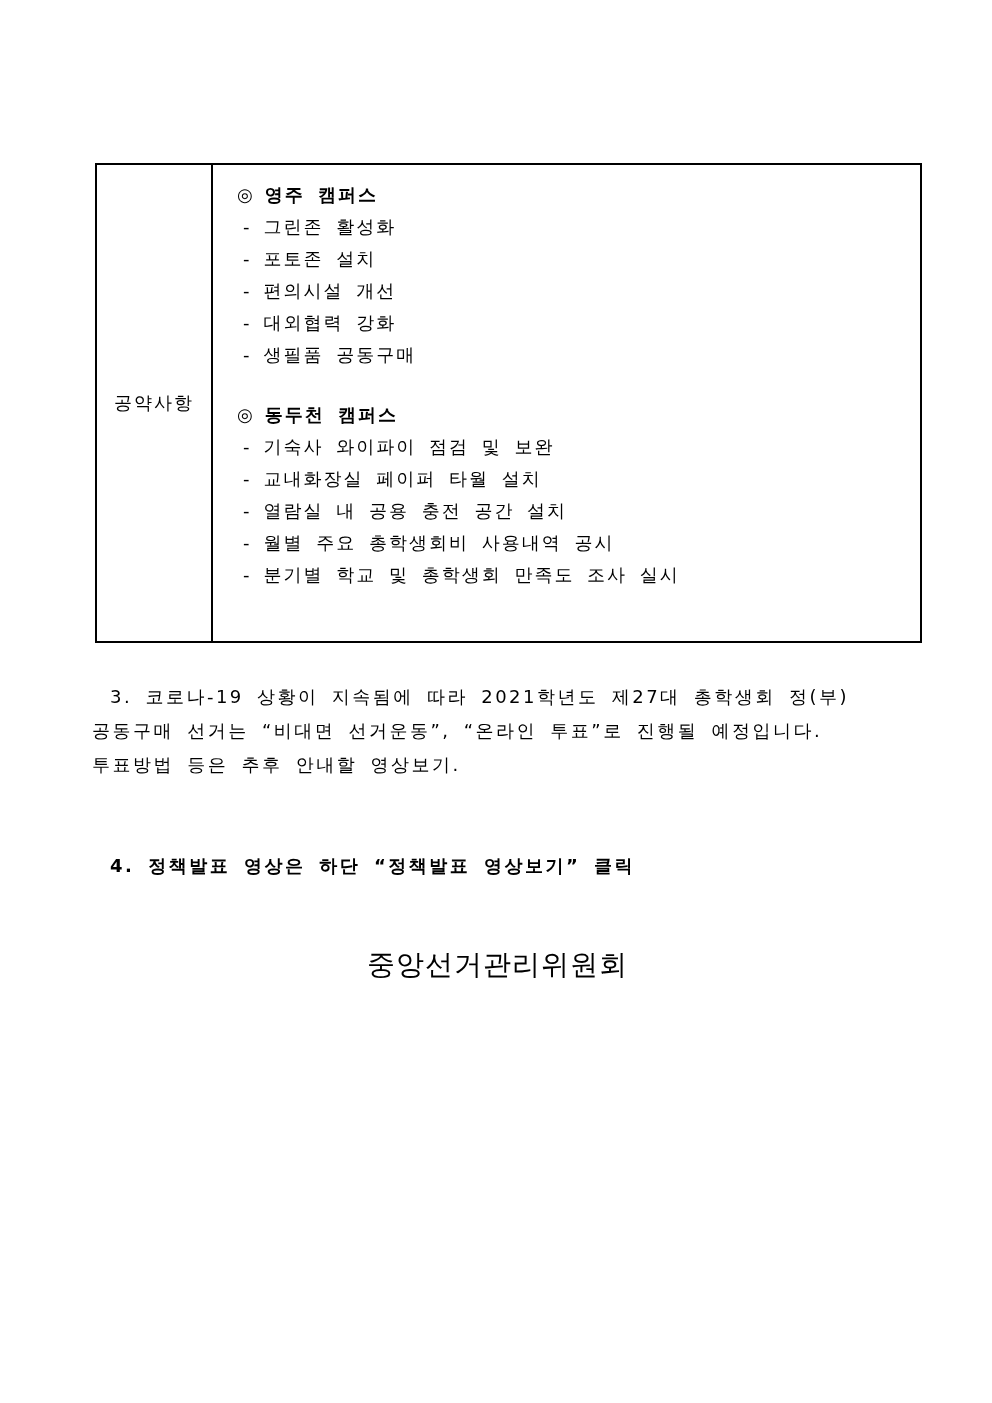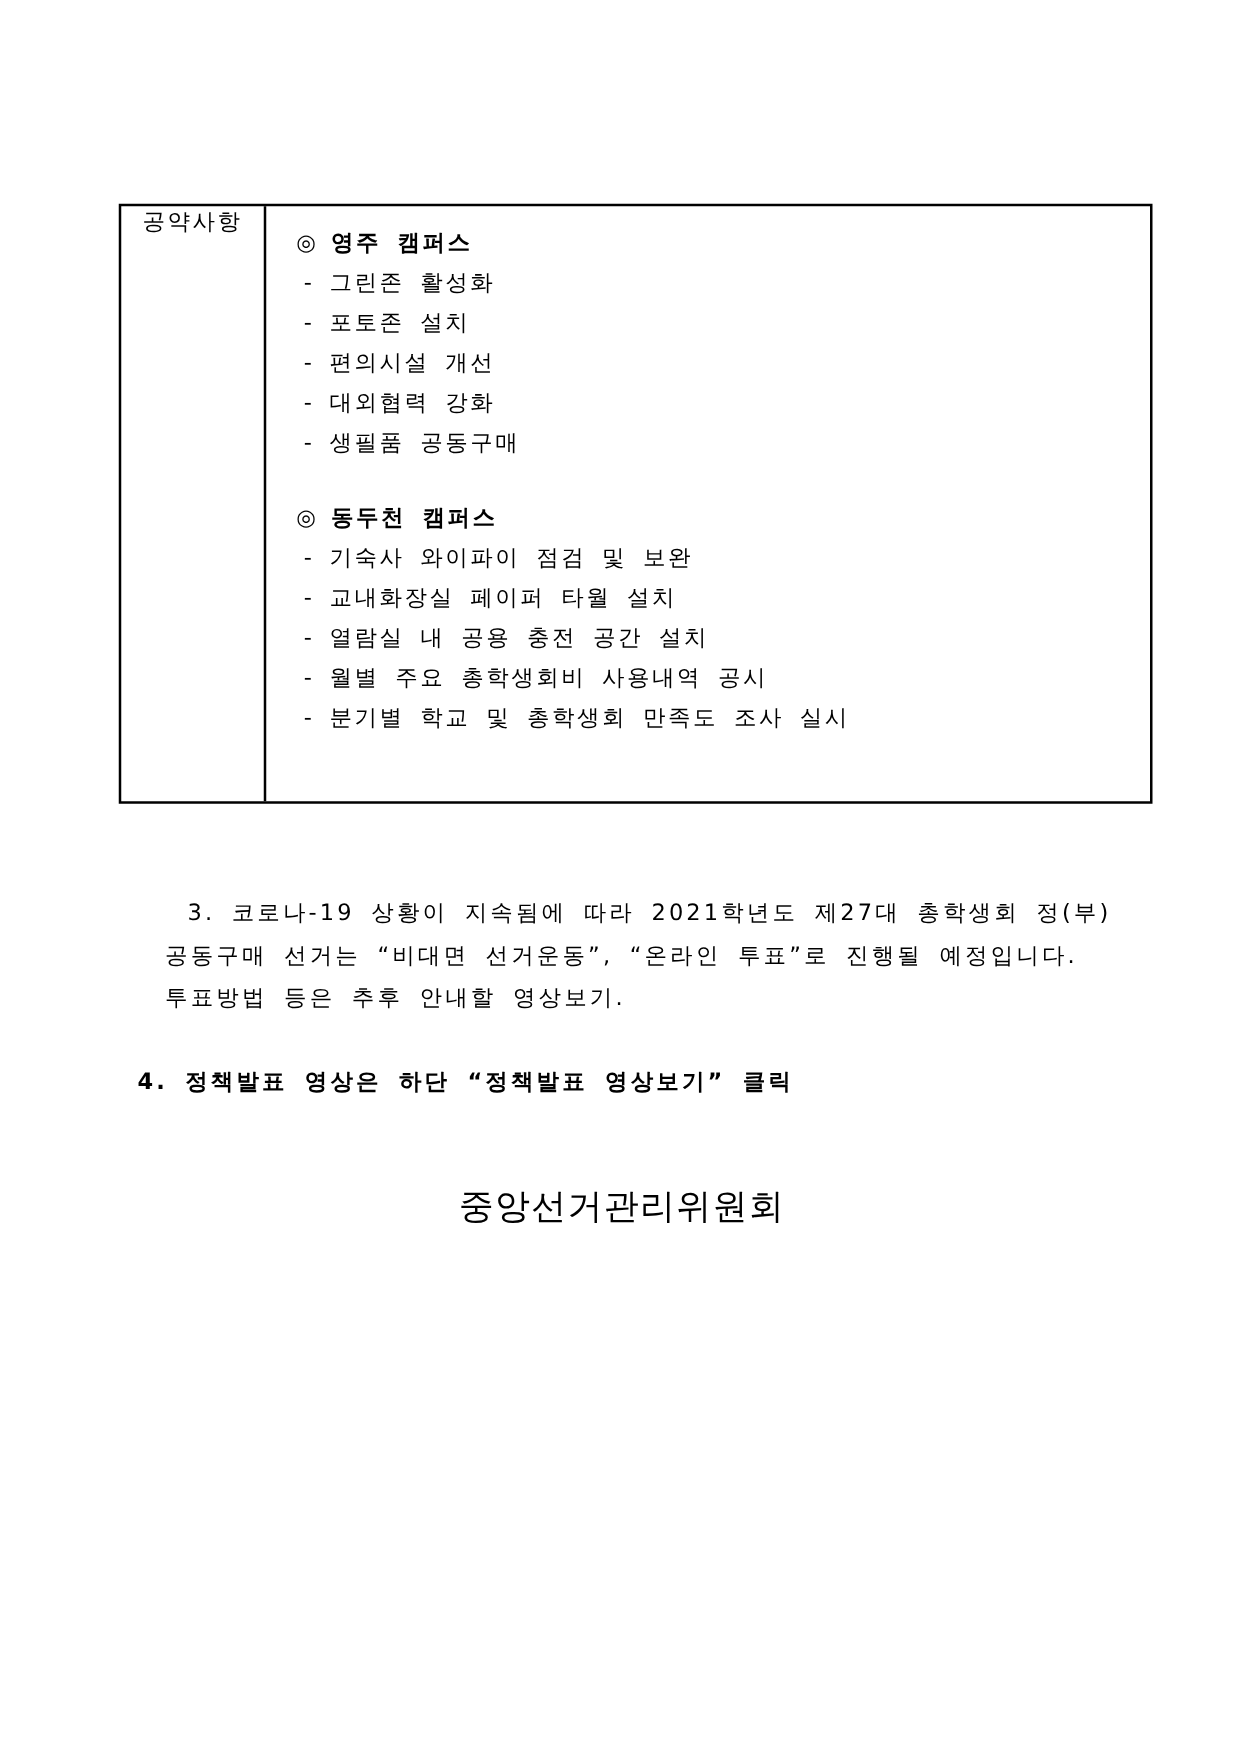--- a/index.html
+++ b/index.html
@@ -25,20 +25,21 @@
     height: 480px;
     box-sizing: border-box;
     border: 2px solid #000000;
     display: flex;
   }
   .label-cell {
     width: 116px;
     box-sizing: border-box;
     border-right: 2px solid #000000;
     display: flex;
+    align-items: center;
     justify-content: center;
     font-size: 18px;
     letter-spacing: 2px;
   }
   .content-cell {
     flex: 1;
     box-sizing: border-box;
     padding: 14px 8px 0 24px;
     overflow: hidden;
   }
@@ -57,21 +58,21 @@
   
   .para {
     position: absolute;
     left: 92px;
     width: 855px;
     font-size: 18px;
     line-height: 34px;
     letter-spacing: 2.5px;
     word-spacing: 5px;
   }
-  .para-3 { top: 714px; margin-left: 40px; }
+  .para-3 { top: 680px; }
   .para-4 { top: 849px; font-weight: bold; }
   .p-line { white-space: nowrap; }
   .p-indent { padding-left: 18px; }
   
   .footer-sign {
     position: absolute;
     left: 4px;
     top: 946px;
     width: 987px;
     text-align: center;

